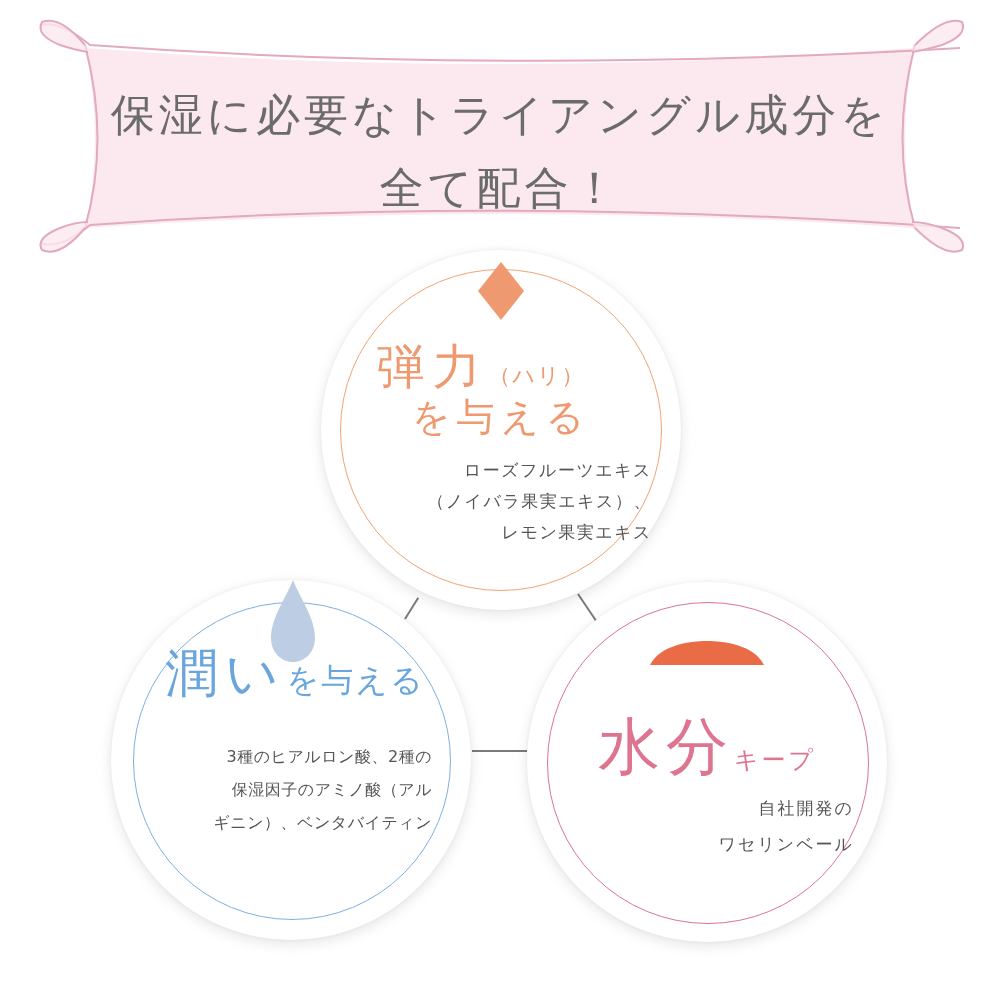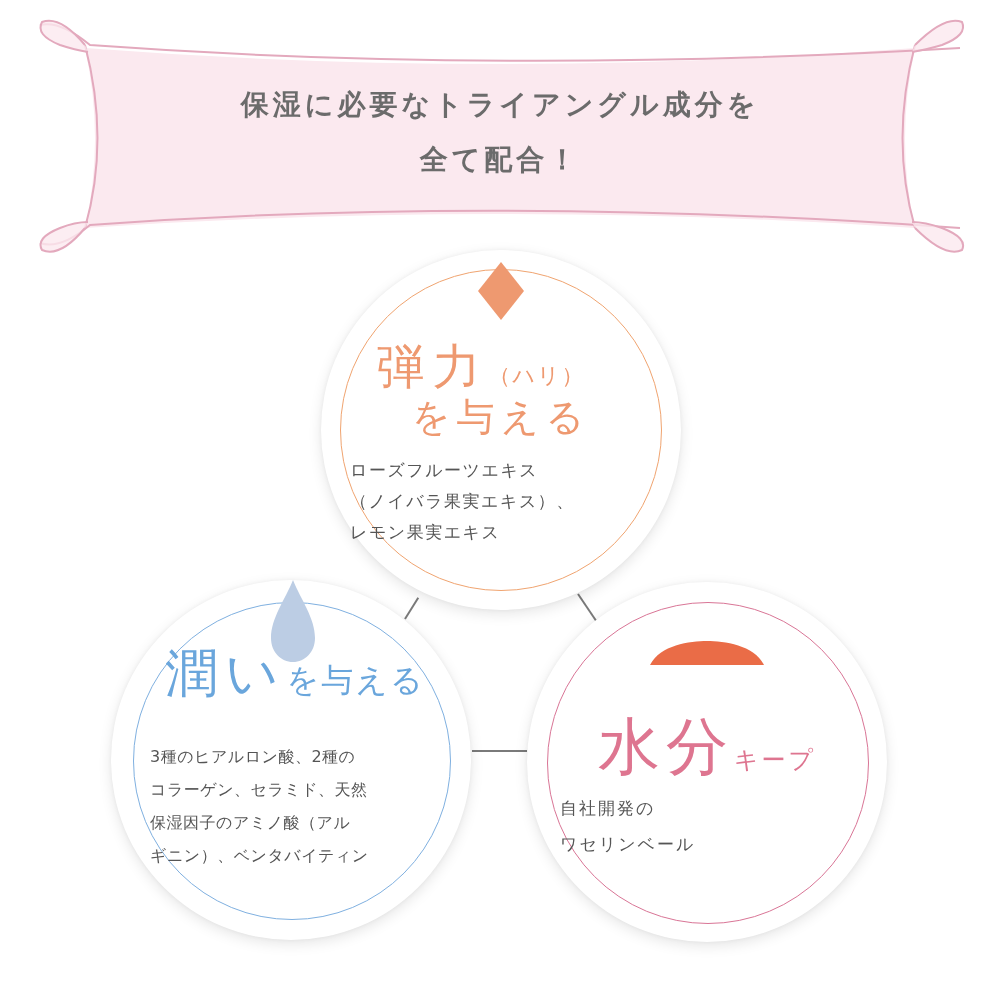--- a/index.html
+++ b/index.html
@@ -1,28 +1,28 @@
 <!DOCTYPE html>
 <html><head>
 <meta charset="utf-8">
 <style>
   html, body { margin:0; padding:0; }
   body { width:1000px; height:1000px; background:#ffffff; position:relative; overflow:hidden;
          font-family:"DejaVu Sans", "Liberation Sans", sans-serif; }
   #banner-svg { position:absolute; left:0; top:0; width:1000px; height:270px; }
   .headline { position:absolute; left:0; width:1000px; text-align:center; color:#6b6b6b;
-              font-size:28px; letter-spacing:4px; font-weight:700; }
+              font-size:44px; letter-spacing:4px; font-weight:400; }
   .hl1 { top:86px; }
-  .hl2 { top:141px; }
+  .hl2 { top:159px; }
   .disc { position:absolute; border-radius:50%; background:#fff;
           box-shadow: 0 4px 14px rgba(0,0,0,0.10), 0 0 4px rgba(0,0,0,0.05); }
   .ring { position:absolute; border-radius:50%; background:#fff; }
   .connector { position:absolute; background:#7a7a7a; height:2px; transform-origin:0 50%; }
   .title { position:absolute; text-align:center; white-space:nowrap; }
-  .body-text { position:absolute; text-align:left; color:#555; font-size:17px; line-height:31px; letter-spacing:1.5px; }
+  .body-text { position:absolute; text-align:right; color:#555; font-size:17px; line-height:31px; letter-spacing:1.5px; }
 </style>
 </head>
 <body>
 
 <svg id="banner-svg" viewBox="0 0 1000 270">
   <path d="M85,48 Q500,80 915,48 Q895,140 915,228 Q500,200 85,228 Q105,140 85,48 Z" fill="#fbe9ef" stroke="none"></path>
 
   <path d="M40,25 Q60,20 90,45 Q500,75 960,48" fill="none" stroke="#e3a9bd" stroke-width="2"></path>
 
   <path d="M40,243 Q60,250 90,225 Q500,195 960,228" fill="none" stroke="#e3a9bd" stroke-width="2"></path>
@@ -61,21 +61,20 @@
 <div class="disc" style="left:111px;top:580px;width:360px;height:360px;"></div>
 <div class="ring" style="left:133px;top:602px;width:316px;height:316px;border:1.5px solid #7fb0e0;"></div>
 <svg style="position:absolute;left:271px;top:580px;" width="44" height="82" viewBox="0 0 44 82">
   <path d="M22,0 C30,20 44,38 44,58 C44,72 34,82 22,82 C10,82 0,72 0,58 C0,38 14,20 22,0 Z" fill="#bccde4"></path>
 </svg>
 <div class="title" style="left:150px;width:290px;top:639px;color:#6aa6dc;">
   <span style="font-size:52px;letter-spacing:8px;">潤い</span><span style="font-size:32px;letter-spacing:2px;">を与える</span>
 </div>
 <div class="body-text" style="left:150px;width:282px;top:740px;font-size:16px;line-height:33px;letter-spacing:0.5px;">
   <div>3種のヒアルロン酸、2種の</div>
-  <div>コラーゲン、セラミド、天然</div>
   <div>保湿因子のアミノ酸（アル</div>
   <div>ギニン）、ベンタバイティン</div>
 </div>
 
 <div class="disc" style="left:527px;top:582px;width:360px;height:360px;"></div>
 <div class="ring" style="left:547px;top:602px;width:320px;height:320px;border:1.5px solid #d97596;"></div>
 <svg style="position:absolute;left:650px;top:641px;" width="114" height="24" viewBox="0 0 114 24">
   <path d="M0,24 C10,4 40,0 57,0 C74,0 104,4 114,24 Z" fill="#ea6c47"></path>
 </svg>
 <div class="title" style="left:547px;width:320px;top:705px;color:#de7590;">

